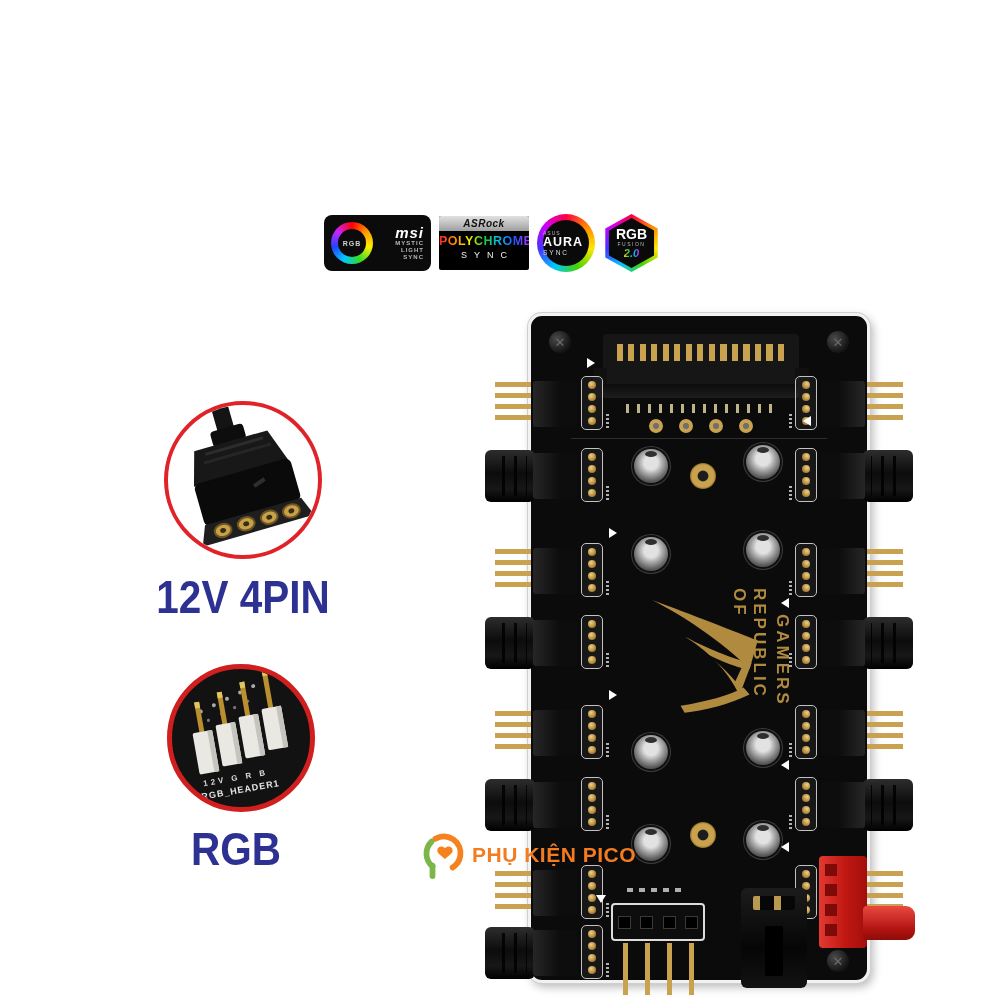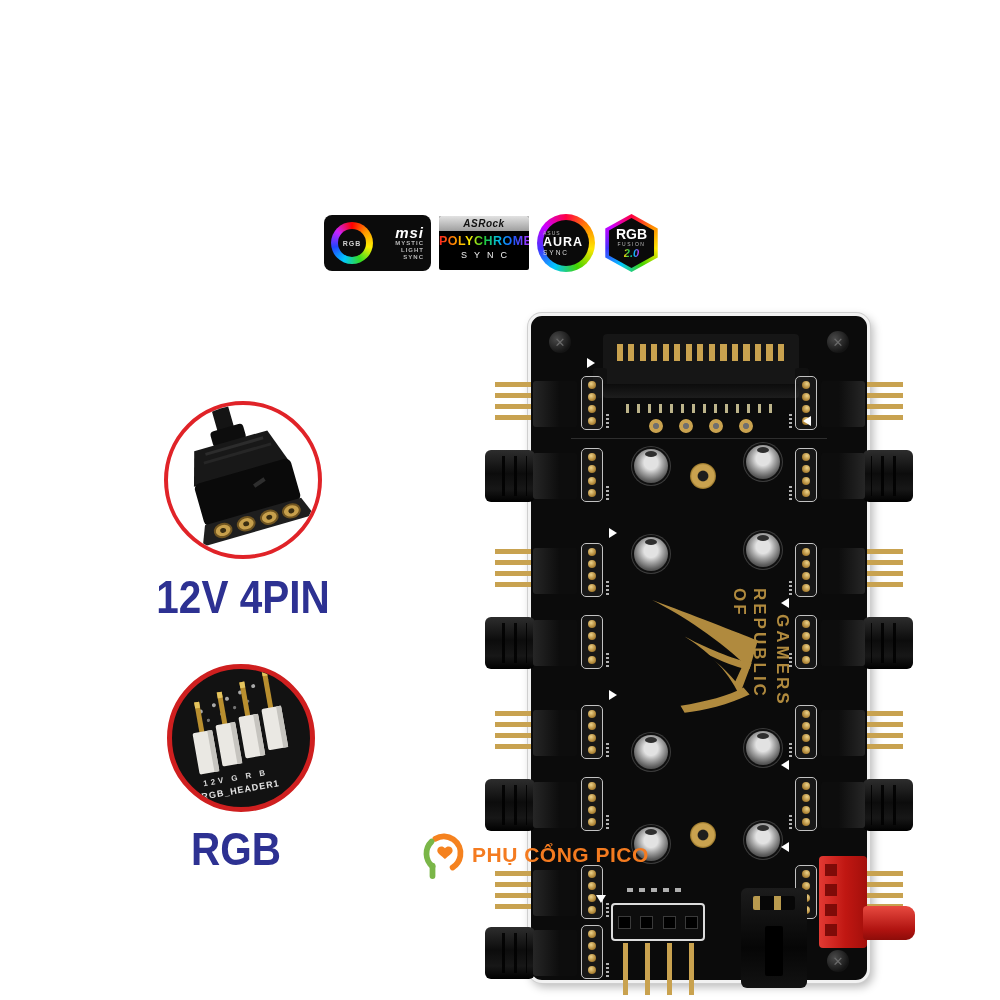--- a/index.html
+++ b/index.html
@@ -224,21 +224,21 @@
   </div>
   <div class="clabel" style="left:86px;top:822px;">RGB</div>
 
   <div class="pico">
     <svg width="46" height="48" viewBox="0 0 48 50">
       <path d="M15 8 A17.5 17.5 0 0 1 41 26 A17.5 17.5 0 0 1 33 38" fill="none" stroke="#f5821f" stroke-width="6" stroke-linecap="round"></path>
       <path d="M12 37 A17.5 17.5 0 0 1 11 11" fill="none" stroke="#7ab648" stroke-width="6" stroke-linecap="round"></path>
       <path d="M12 36 L12 47" fill="none" stroke="#7ab648" stroke-width="6" stroke-linecap="round"></path>
       <path d="M25 18 c-2.5-3.5 -8-2 -8 2.2 0 3.4 4.5 5.6 8 9 3.5-3.4 8-5.6 8-9 0-4.2 -5.5-5.7 -8-2.2 Z" fill="#f5821f"></path>
     </svg>
-    <div class="pico-text">PHỤ CỔNG PICO</div>
+    <div class="pico-text">PHỤ KIỆN PICO</div>
   </div>
 
   <div class="board">
 
     <span class="screw" style="left:18px;top:15px;"></span>
     <span class="screw" style="right:18px;top:15px;"></span>
     <span class="screw" style="left:18px;bottom:8px;"></span>
     <span class="screw" style="right:18px;bottom:8px;"></span>
 
     <div class="sata">

